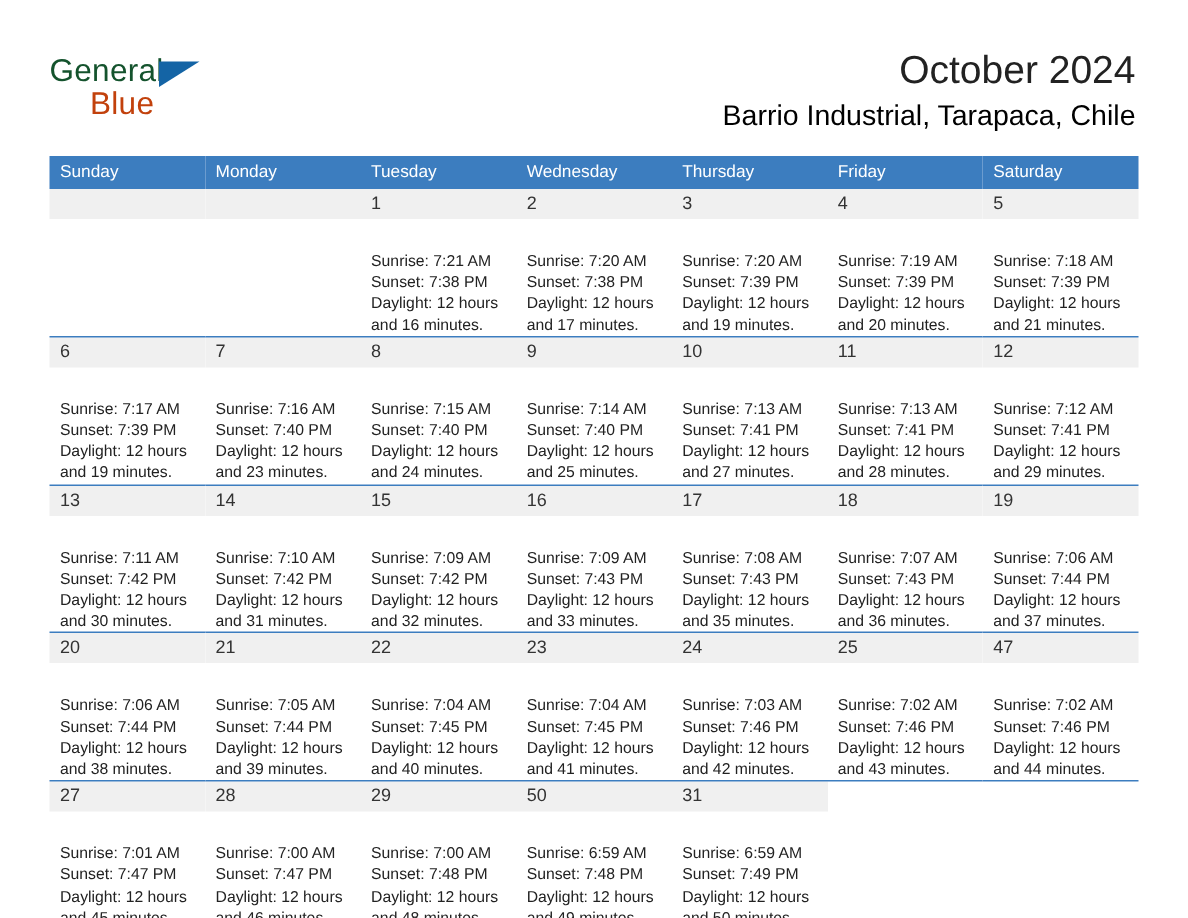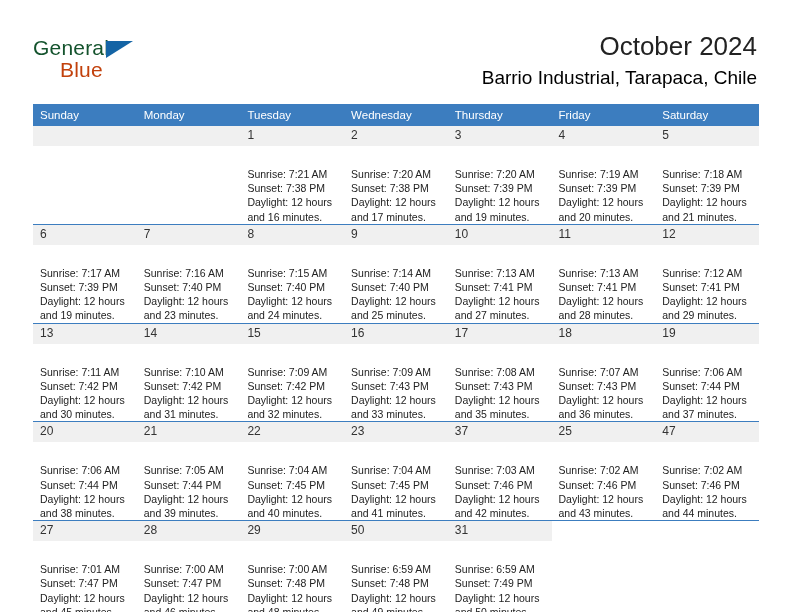--- a/index.html
+++ b/index.html
@@ -369,21 +369,21 @@
           </td>
           <td class="">
             <div class="daynum">23</div>
             <div class="details">
               <div>Sunrise: 7:04 AM</div>
               <div>Sunset: 7:45 PM</div>
               <div class="daylight">Daylight: 12 hours and 41 minutes.</div>
             </div>
           </td>
           <td class="">
-            <div class="daynum">37</div>
+            <div class="daynum">24</div>
             <div class="details">
               <div>Sunrise: 7:03 AM</div>
               <div>Sunset: 7:46 PM</div>
               <div class="daylight">Daylight: 12 hours and 42 minutes.</div>
             </div>
           </td>
           <td class="">
             <div class="daynum">25</div>
             <div class="details">
               <div>Sunrise: 7:02 AM</div>

